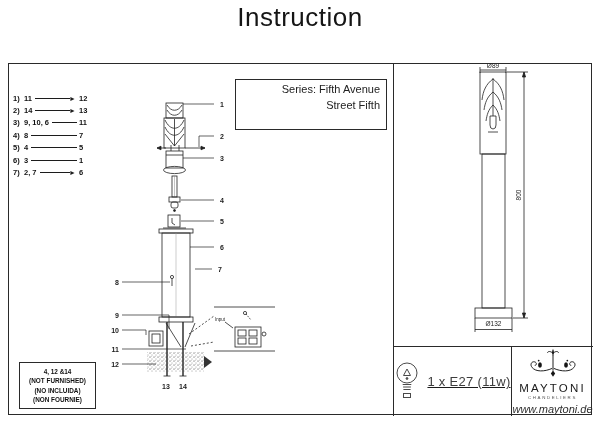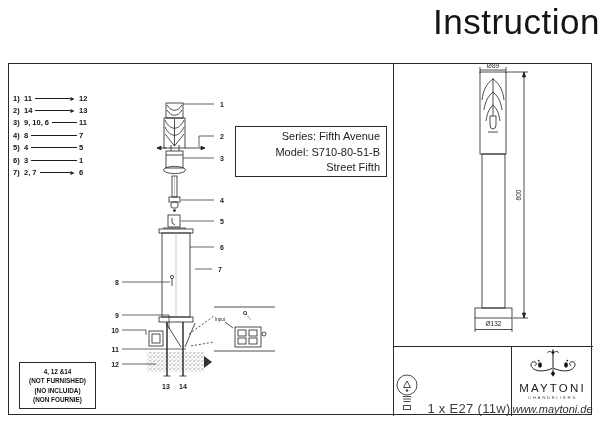--- a/index.html
+++ b/index.html
@@ -2,21 +2,21 @@
 <html><head>
 <meta charset="utf-8">
 <style>
   * { margin:0; padding:0; box-sizing:border-box; }
   html,body { background:#fff; }
   body { font-family:"Liberation Sans", sans-serif; color:#1c1c1c; }
   #canvas { position:relative; width:600px; height:424px; background:#fff; overflow:hidden; }
 
   .page-title {
     position:absolute; top:2px; left:0; width:100%;
-    text-align:right; font-size:35px; font-weight:400; color:#151515;
+    text-align:center; font-size:26px; font-weight:400; color:#151515;
     letter-spacing:0.5px;
   }
 
   .main-box {
     position:absolute; left:8px; top:63px; width:584px; height:352px;
     border:1.2px solid #2a2a2a;
   }
 
   
   .left-panel { position:absolute; left:0; top:0; width:385px; height:352px; border-right:1.2px solid #2a2a2a; }
@@ -25,37 +25,37 @@
   .step { display:flex; align-items:center; height:12.4px; font-size:7.5px; font-weight:bold; color:#111; }
   .s-num { width:11px; }
   .s-from { margin-right:3px; white-space:nowrap; }
   .s-line { flex:1; min-width:10px; height:0; border-top:1px solid #1c1c1c; }
   .s-arrow { font-size:7px; line-height:1; color:#1c1c1c; margin-left:-1px; }
   .s-to { width:16px; margin-left:3px; }
 
   .info-box {
     position:absolute; left:226px; top:15px; width:152px; height:51px;
     border:1px solid #2a2a2a; text-align:right; padding:2px 6px 16px 2px;
-    font-size:11px; line-height:15.5px; color:#222;margin-top:47px;
+    font-size:11px; line-height:15.5px; color:#222;
   }
 
   .note-box {
     position:absolute; left:10px; top:298px; width:77px; height:47px;
     border:1px solid #2a2a2a; text-align:center; padding-top:4px;
     font-size:6.4px; font-weight:bold; line-height:9.4px; color:#111;
   }
 
   .exploded-svg { position:absolute; left:0; top:0; }
 
   
   .right-top { position:absolute; left:385px; top:0; width:199px; height:282px; }
   .bulb-cell {
     position:absolute; left:385px; top:282px; width:117px; height:70px;
     border-top:1.2px solid #2a2a2a;
-    display:flex; align-items:flex-end; justify-content:center; gap:7px;
+    display:flex; align-items:center; justify-content:center; gap:7px;text-decoration:underline;
   }
   .bulb-label { font-size:13px; color:#3d3d3d; letter-spacing:0.3px; }
   .logo-cell {
     position:absolute; left:502px; top:282px; width:82px; height:70px;
     border-top:1.2px solid #2a2a2a; border-left:1.2px solid #2a2a2a;
     display:flex; flex-direction:column; align-items:center; justify-content:center;
   }
   .brand-name { font-size:11.5px; letter-spacing:2.2px; color:#1a1a1a; margin-top:1px; }
   .brand-tagline { font-size:4.4px; letter-spacing:1.6px; color:#555; margin-top:1px; }
   .brand-site { font-size:11px; color:#2e2e2e; margin-top:3px;font-style:italic; }
@@ -124,21 +124,20 @@
           <span class="s-num">7)</span>
           <span class="s-from">2, 7</span>
           <span class="s-line"></span>
           <span class="s-arrow">►</span>
           <span class="s-to">6</span>
         </div>
       </div>
 
       <div class="info-box">
         <div>Series: Fifth Avenue</div>
-        <div>Model: S710-80-51-B</div>
         <div>Street Fifth</div>
       </div>
 
       <svg class="exploded-svg" width="385" height="352" viewBox="0 0 385 352" fill="none" stroke="#222" stroke-width="0.8">
         <defs>
           <pattern id="speck" width="4" height="4" patternUnits="userSpaceOnUse">
             <circle cx="1" cy="1" r="0.55" fill="#333" stroke="none"></circle>
             <circle cx="3" cy="3" r="0.45" fill="#333" stroke="none"></circle>
             <circle cx="2.2" cy="0.3" r="0.3" fill="#333" stroke="none"></circle>
           </pattern>

